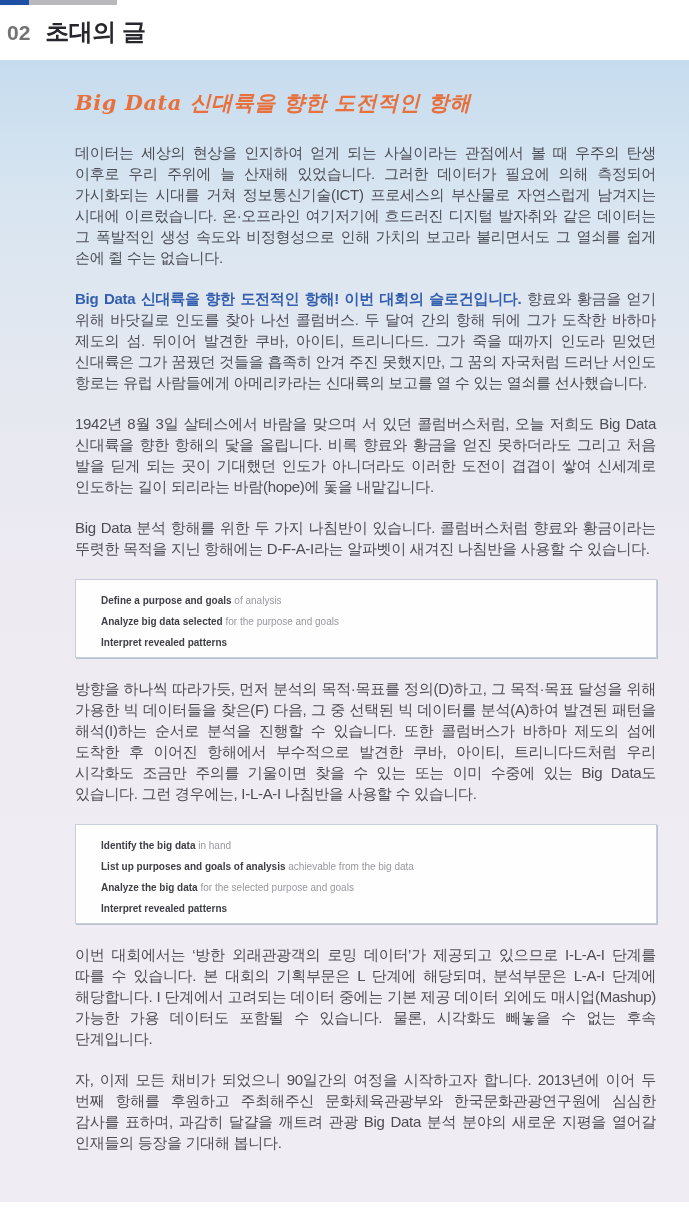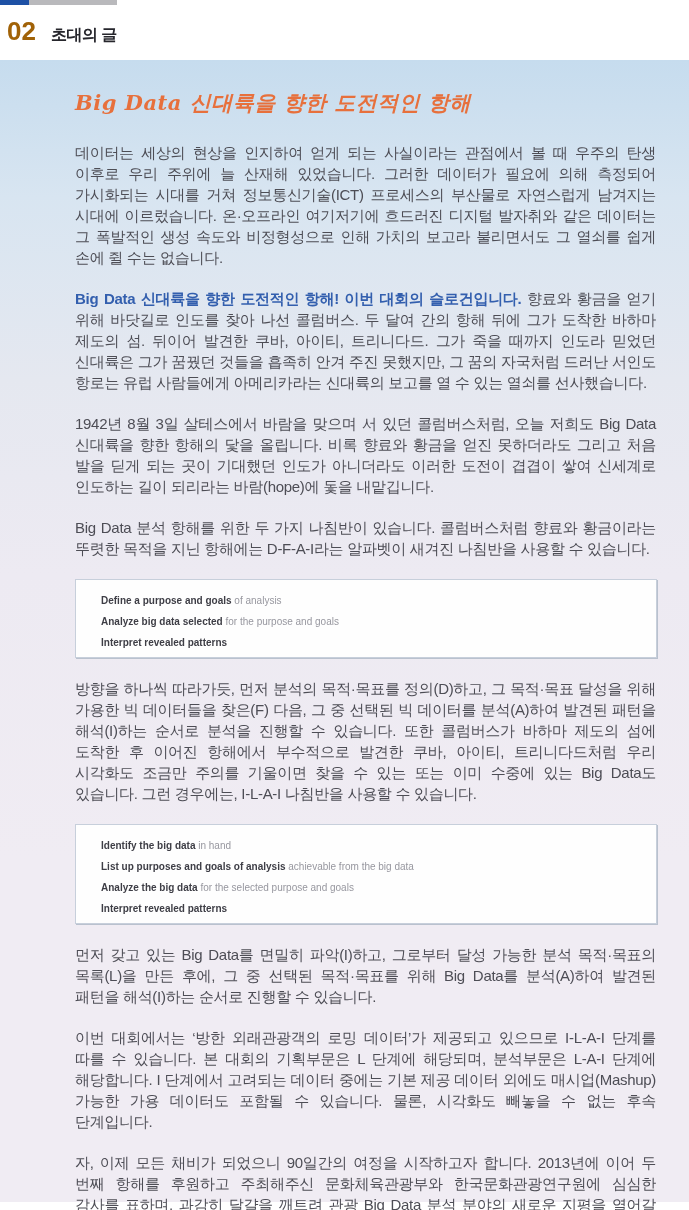--- a/index.html
+++ b/index.html
@@ -18,24 +18,24 @@
   }
   .top-bar-blue {
     position: absolute; top: 0; left: 0;
     width: 29px; height: 5px; background: #1e51a5;
   }
   .page-header {
     position: absolute; top: 16px; left: 7px;
     display: flex; align-items: baseline;
   }
   .page-number {
-    color: #a16207; font-size: 26px; font-weight: bold;
+    color: #737373; font-size: 21px; font-weight: bold;
   }
   .page-header-title {
-    margin-left: 15px; color: #26262c; font-size: 16px; font-weight: bold;
+    margin-left: 15px; color: #26262c; font-size: 24px; font-weight: bold;
     letter-spacing: -0.5px;
   }
   
   .content {
     position: absolute; top: 60px; left: 0;
     width: 689px; height: 1142px;
     box-sizing: border-box;
     padding: 24px 33px 0 75px;
     background: linear-gradient(180deg,
       #c6dcee 0%, #d8e5f1 12%, #e5e8f0 28%,
@@ -110,20 +110,19 @@
 
     <p class="para">방향을 하나씩 따라가듯, 먼저 분석의 목적·목표를 정의(D)하고, 그 목적·목표 달성을 위해 가용한 빅 데이터들을 찾은(F) 다음, 그 중 선택된 빅 데이터를 분석(A)하여 발견된 패턴을 해석(I)하는 순서로 분석을 진행할 수 있습니다. 또한 콜럼버스가 바하마 제도의 섬에 도착한 후 이어진 항해에서 부수적으로 발견한 쿠바, 아이티, 트리니다드처럼 우리 시각화도 조금만 주의를 기울이면 찾을 수 있는 또는 이미 수중에 있는 Big Data도 있습니다. 그런 경우에는, I-L-A-I 나침반을 사용할 수 있습니다.</p>
 
     <div class="compass-box">
       <p class="box-line"><span class="b">Identify the big data</span><span class="g"> in hand</span></p>
       <p class="box-line"><span class="b">List up purposes and goals of analysis</span><span class="g"> achievable from the big data</span></p>
       <p class="box-line"><span class="b">Analyze the big data</span><span class="g"> for the selected purpose and goals</span></p>
       <p class="box-line"><span class="b">Interpret revealed patterns</span><span class="g"></span></p>
     </div>
 
-    <p class="para">먼저 갖고 있는 Big Data를 면밀히 파악(I)하고, 그로부터 달성 가능한 분석 목적·목표의 목록(L)을 만든 후에, 그 중 선택된 목적·목표를 위해 Big Data를 분석(A)하여 발견된 패턴을 해석(I)하는 순서로 진행할 수 있습니다.</p>
 
     <p class="para">이번 대회에서는 ‘방한 외래관광객의 로밍 데이터’가 제공되고 있으므로 I-L-A-I 단계를 따를 수 있습니다. 본 대회의 기획부문은 L 단계에 해당되며, 분석부문은 L-A-I 단계에 해당합니다. I 단계에서 고려되는 데이터 중에는 기본 제공 데이터 외에도 매시업(Mashup) 가능한 가용 데이터도 포함될 수 있습니다. 물론, 시각화도 빼놓을 수 없는 후속 단계입니다.</p>
 
     <p class="para">자, 이제 모든 채비가 되었으니 90일간의 여정을 시작하고자 합니다. 2013년에 이어 두 번째 항해를 후원하고 주최해주신 문화체육관광부와 한국문화관광연구원에 심심한 감사를 표하며, 과감히 달걀을 깨트려 관광 Big Data 분석 분야의 새로운 지평을 열어갈 인재들의 등장을 기대해 봅니다.</p>
 
   </div>
 </div>
 
 </body></html>

